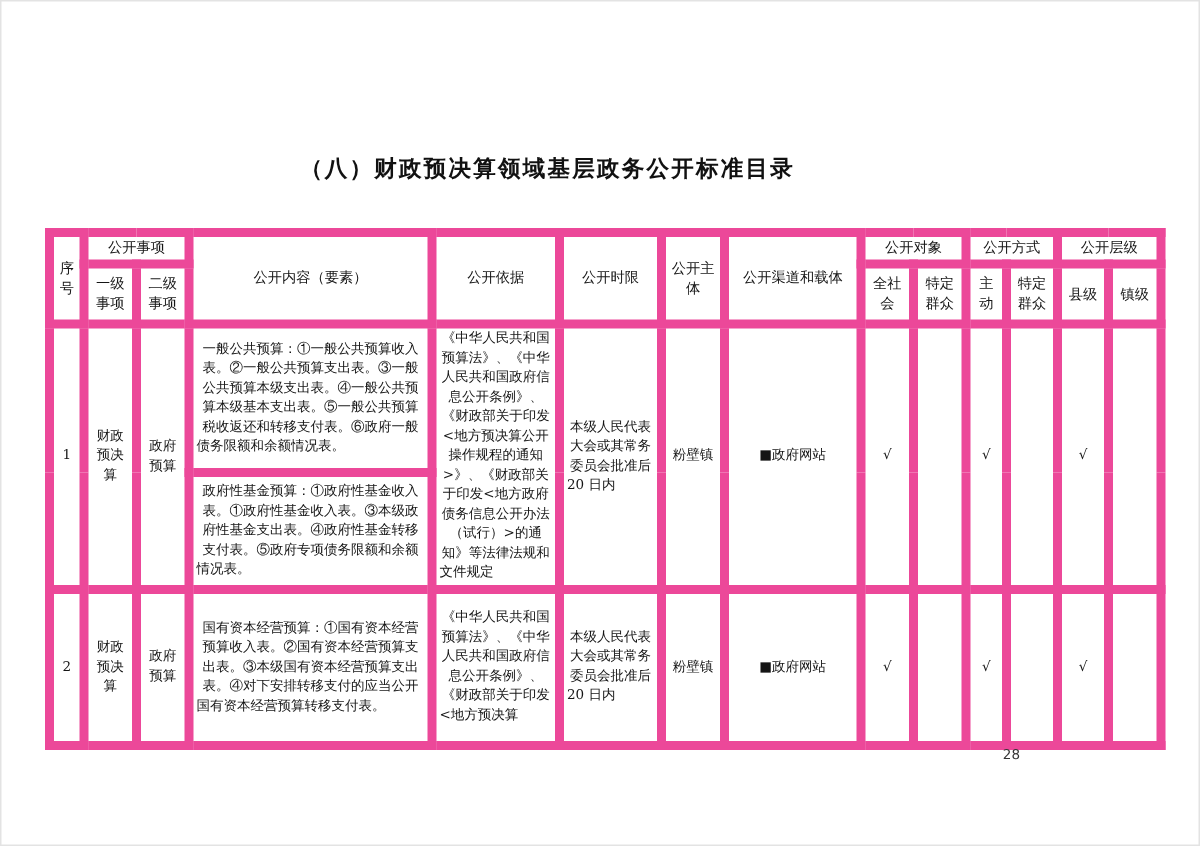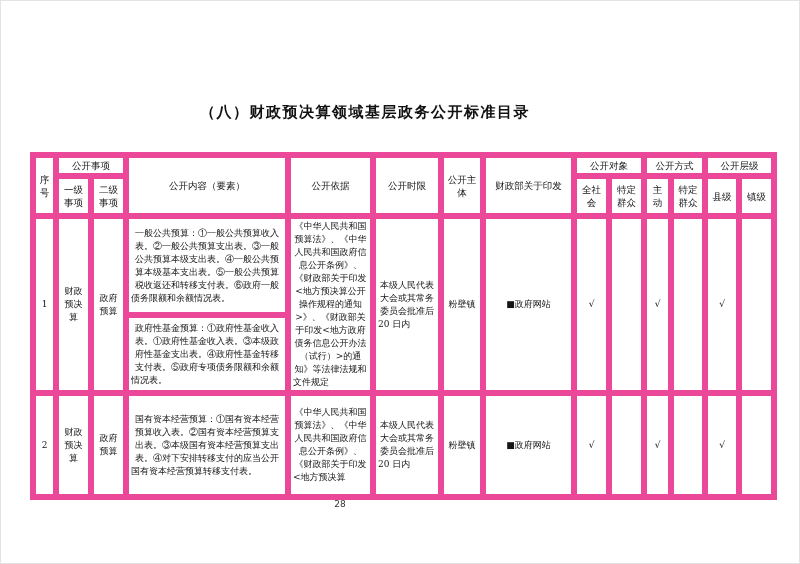--- a/index.html
+++ b/index.html
@@ -39,21 +39,21 @@
   td.cell-content, td.cell-basis {
     text-align: justify; text-align-last: left;
     vertical-align: top; padding: 2px 4px;
   }
   td.cell-timelimit { text-align: justify; text-align-last: left; padding: 2px 4px; }
   td.cell-channel { text-align: left; vertical-align: middle; padding: 2px 4px; }
   td.cell-narrow, th.th-narrow { padding: 1px 7px; }
   td.cell-check { font-size: 9px; color: #333; }
   .page-number {
     position: absolute; top: 499px; left: 0; width: 680px;
-    text-align: center; font-size: 9px; color: #333;
+    text-align: right; font-size: 9px; color: #333;
     font-family: "DejaVu Sans", "Liberation Sans", sans-serif;
   }
 </style>
 </head>
 <body>
 
 <div class="page">
 
   <div class="doc-title">（八）财政预决算领域基层政务公开标准目录</div>
 
@@ -76,21 +76,21 @@
     </colgroup>
 
     <tbody>
         <tr class="hdr-a">
       <th rowspan="2" class="th-narrow">序号</th>
       <th colspan="2">公开事项</th>
       <th rowspan="2">公开内容（要素）</th>
       <th rowspan="2">公开依据</th>
       <th rowspan="2">公开时限</th>
       <th rowspan="2" class="th-narrow">公开主体</th>
-      <th rowspan="2">财政部关于印发</th>
+      <th rowspan="2">公开渠道和载体</th>
       <th colspan="2">公开对象</th>
       <th colspan="2">公开方式</th>
       <th colspan="2">公开层级</th>
     </tr>
 
     <tr class="hdr-b">
       <th class="th-narrow">一级事项</th>
       <th class="th-narrow">二级事项</th>
       <th class="th-narrow">全社会</th>
       <th class="th-narrow">特定群众</th>

